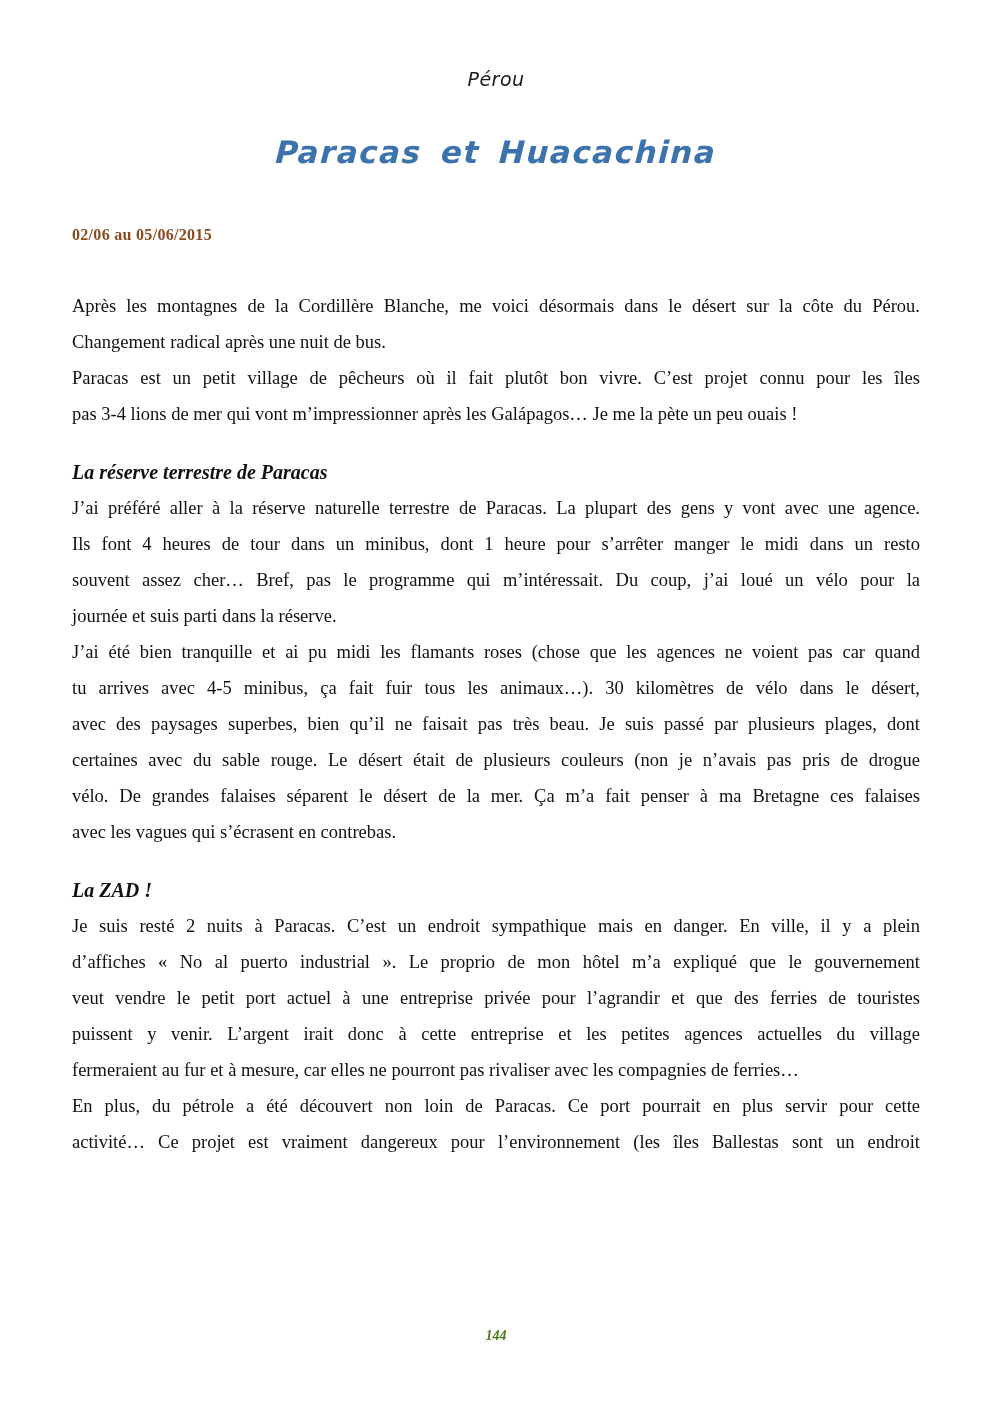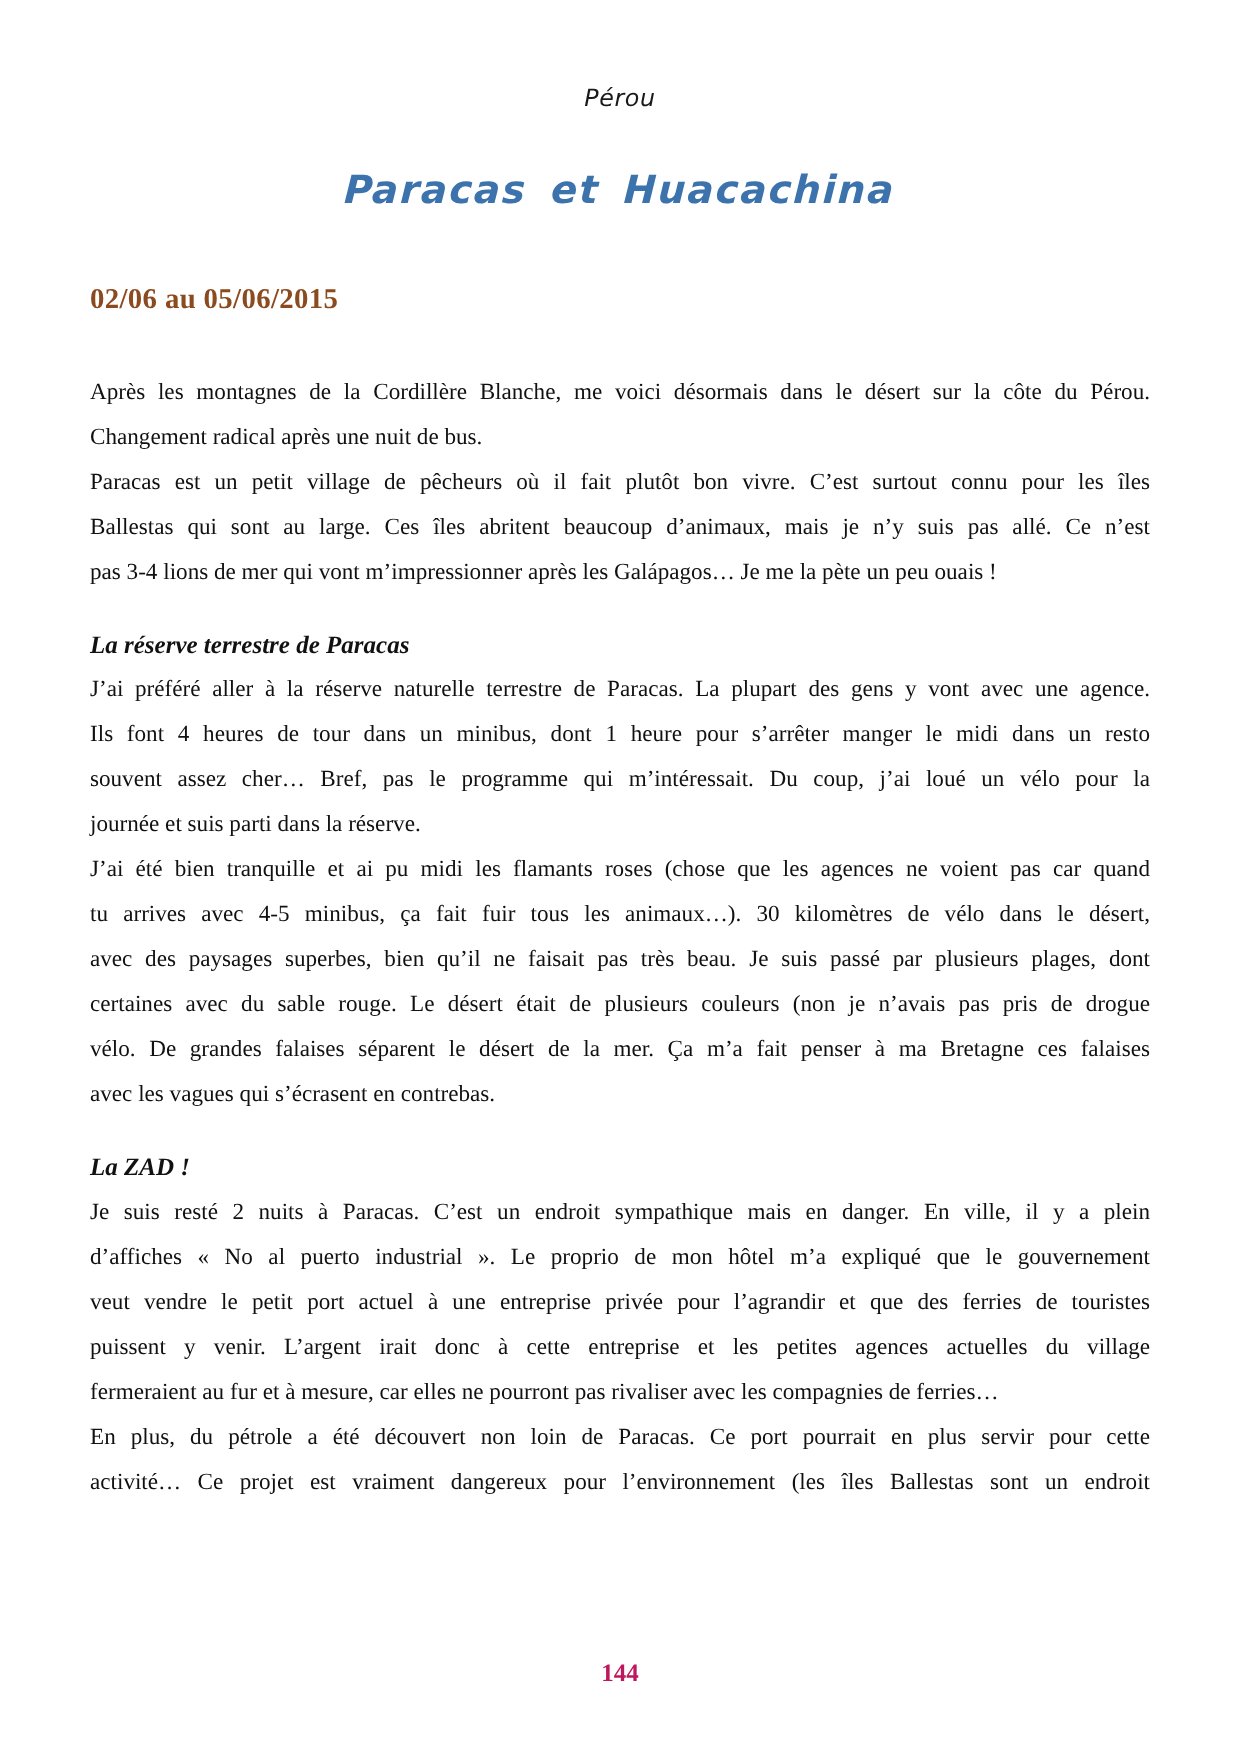--- a/index.html
+++ b/index.html
@@ -37,21 +37,21 @@
     font-weight: bold;
     font-size: 31px;
     letter-spacing: 1.5px;
     word-spacing: 7px;
     color: var(--color-title, #3c73ac);
     transform: skewX(-3deg);
   }
   .doc-date {
     margin-top: 56px;
     font-weight: bold;
-    font-size: 23px;
+    font-size: 16px;
     letter-spacing: 0.3px;
     color: var(--color-date, #8c4a1f);
   }
   .content {
     margin-top: 44px;
     font-size: 18.5px;
   }
   .para {
     margin: 0;
   }
@@ -73,43 +73,43 @@
     font-style: italic;
     font-size: 20px;
   }
   .page-number {
     position: absolute;
     left: 0;
     right: 0;
     top: 1312px;
     text-align: center;
     font-weight: bold;
-    font-size: 20px;
-    color: #be185d;
+    font-size: 14px;
+    color: #4d7c0f;
+    font-style: italic;
   }
 </style>
 </head>
 <body>
 
 <div class="page">
   <div class="inner">
     <div class="doc-header">Pérou</div>
 
     <div class="doc-title">Paracas et Huacachina</div>
 
     <div class="doc-date">02/06 au 05/06/2015</div>
 
     <div class="content">
         <div class="para">
           <div class="line">Après les montagnes de la Cordillère Blanche, me voici désormais dans le désert sur la côte du Pérou.</div>
           <div class="line last">Changement radical après une nuit de bus.</div>
         </div>
         <div class="para">
-          <div class="line">Paracas est un petit village de pêcheurs où il fait plutôt bon vivre. C’est surtout connu pour les îles</div>
-          <div class="line">Ballestas qui sont au large. Ces îles abritent beaucoup d’animaux, mais je n’y suis pas allé. Ce n’est</div>
+          <div class="line">Paracas est un petit village de pêcheurs où il fait plutôt bon vivre. C’est projet connu pour les îles</div>
           <div class="line last">pas 3-4 lions de mer qui vont m’impressionner après les Galápagos… Je me la pète un peu ouais !</div>
         </div>
         <div class="heading">La réserve terrestre de Paracas</div>
         <div class="para">
           <div class="line">J’ai préféré aller à la réserve naturelle terrestre de Paracas. La plupart des gens y vont avec une agence.</div>
           <div class="line">Ils font 4 heures de tour dans un minibus, dont 1 heure pour s’arrêter manger le midi dans un resto</div>
           <div class="line">souvent assez cher… Bref, pas le programme qui m’intéressait. Du coup, j’ai loué un vélo pour la</div>
           <div class="line last">journée et suis parti dans la réserve.</div>
         </div>
         <div class="para">

